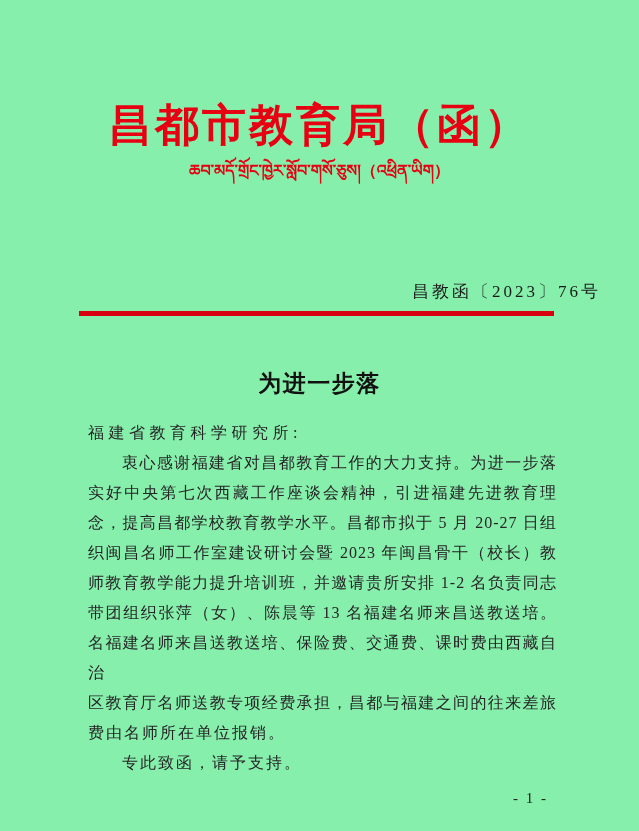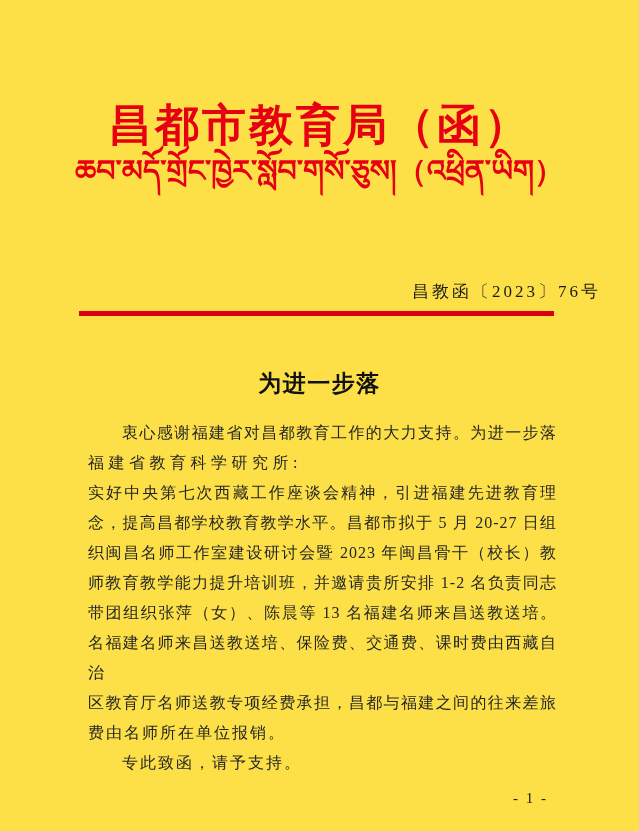--- a/index.html
+++ b/index.html
@@ -5,40 +5,40 @@
   html, body {
     margin: 0;
     padding: 0;
     background: #ffffff;
   }
   .page {
     position: relative;
     width: 639px;
     height: 831px;
     margin: 0 auto;
-    background: #fde047;
+    background: #86efac;
     overflow: hidden;
     font-family: "Liberation Serif", "DejaVu Serif", serif;
     color: #222222;
   }
   
   .letterhead {
     padding-top: 101px;
     text-align: center;
   }
   .org-title {
     font-size: 44px;
     line-height: 50px;
     font-weight: 700;
     letter-spacing: 3px;
     color: var(--accent-red, #e60012);
     white-space: nowrap;
   }
   .org-title-tibetan {
-    font-size: 30px;
+    font-size: 16px;
     line-height: 40px;
     font-weight: 700;
     color: var(--accent-red, #e60012);
     white-space: nowrap;
   }
   
   .docnum-row {
     margin-top: 88px;
     padding-right: 38px;
     text-align: right;
@@ -109,22 +109,22 @@
   </div>
 
   <div class="red-rule"></div>
 
   <h1 class="subject">
     <br>
     <span>为进一步落</span>
   </h1>
 
   <div class="body-text">
+      <div class="body-line greeting">福建省教育科学研究所:</div>
       <div class="body-line fill indent">衷心感谢福建省对昌都教育工作的大力支持。为进一步落</div>
-      <div class="body-line greeting">福建省教育科学研究所:</div>
       <div class="body-line fill">实好中央第七次西藏工作座谈会精神，引进福建先进教育理</div>
       <div class="body-line fill">念，提高昌都学校教育教学水平。昌都市拟于 5 月 20-27 日组</div>
       <div class="body-line fill">织闽昌名师工作室建设研讨会暨 2023 年闽昌骨干（校长）教</div>
       <div class="body-line fill">师教育教学能力提升培训班，并邀请贵所安排 1-2 名负责同志</div>
       <div class="body-line fill">带团组织张萍（女）、陈晨等 13 名福建名师来昌送教送培。</div>
       <div class="body-line fill">名福建名师来昌送教送培、保险费、交通费、课时费由西藏自治</div>
       <div class="body-line fill">区教育厅名师送教专项经费承担，昌都与福建之间的往来差旅</div>
       <div class="body-line">费由名师所在单位报销。</div>
       <div class="body-line indent">专此致函，请予支持。</div>
     </div>

